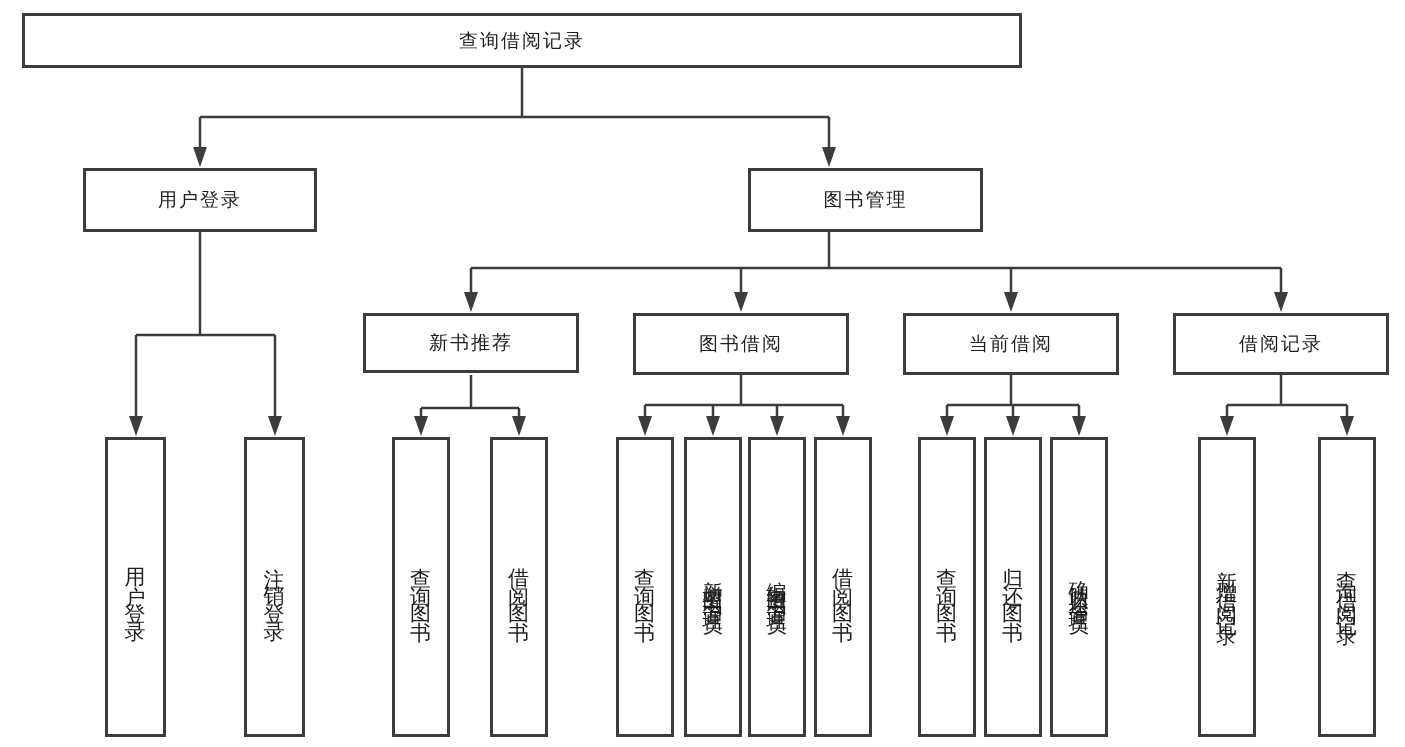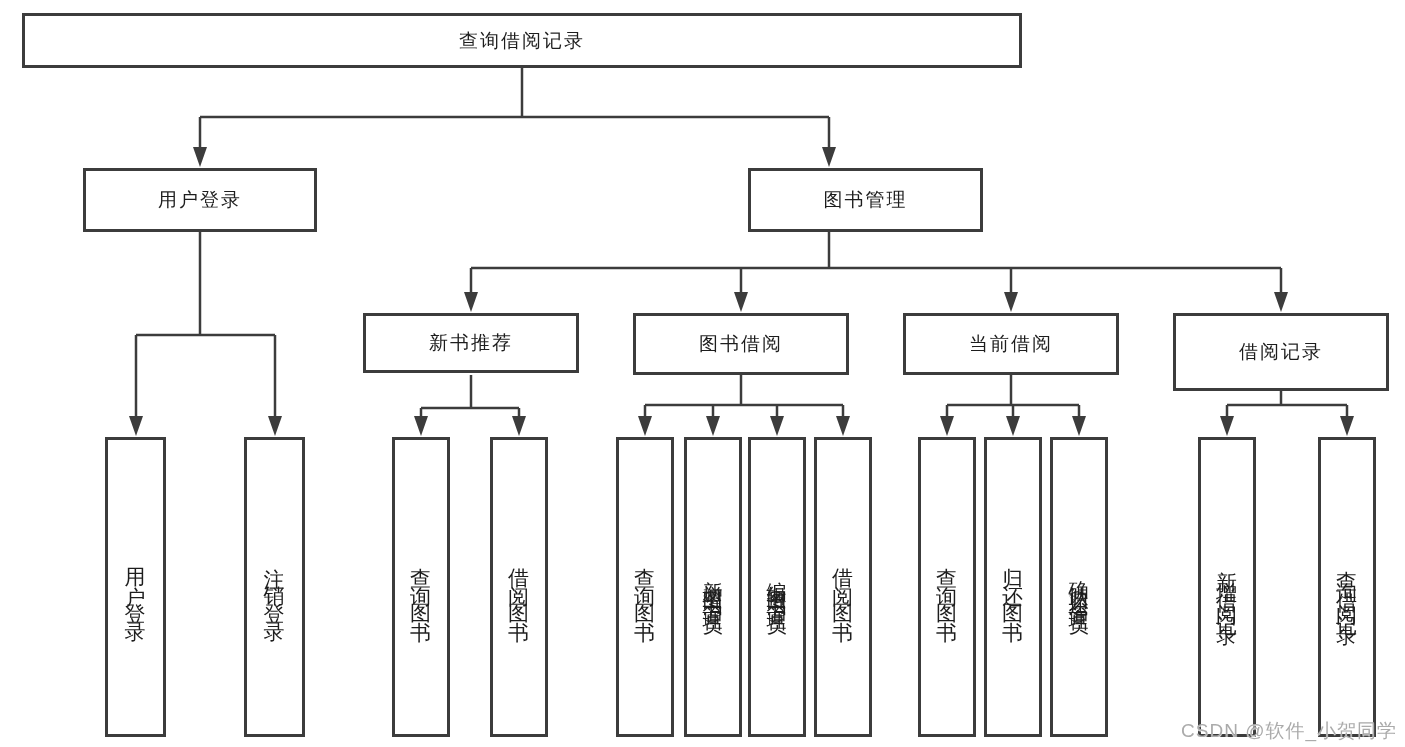--- a/index.html
+++ b/index.html
@@ -115,35 +115,34 @@
   </svg>
 
   <div class="box" style="left:22px;top:13px;width:1000px;height:55px">查询借阅记录</div>
 
   <div class="box" style="left:83px;top:168px;width:234px;height:64px">用户登录</div>
   <div class="box" style="left:748px;top:168px;width:235px;height:64px">图书管理</div>
 
   <div class="box" style="left:363px;top:313px;width:216px;height:60px">新书推荐</div>
   <div class="box" style="left:633px;top:313px;width:216px;height:62px">图书借阅</div>
   <div class="box" style="left:903px;top:313px;width:216px;height:62px">当前借阅</div>
-  <div class="box" style="left:1173px;top:313px;width:216px;height:78px">借阅记录</div>
+  <div class="box" style="left:1173px;top:313px;width:216px;height:62px">借阅记录</div>
 
   <div class="box leaf" style="left:105px;top:437px;width:61px;height:300px">用户登录</div>
   <div class="box leaf" style="left:244px;top:437px;width:61px;height:300px">注销登录</div>
 
   <div class="box leaf" style="left:392px;top:437px;width:58px;height:300px">查询图书</div>
   <div class="box leaf" style="left:490px;top:437px;width:58px;height:300px">借阅图书</div>
 
   <div class="box leaf" style="left:616px;top:437px;width:58px;height:300px">查询图书</div>
   <div class="box leaf sp-tight" style="left:684px;top:437px;width:58px;height:300px">新增图书（管理员）</div>
   <div class="box leaf sp-tight" style="left:748px;top:437px;width:58px;height:300px">编辑图书（管理员）</div>
   <div class="box leaf" style="left:814px;top:437px;width:58px;height:300px">借阅图书</div>
 
   <div class="box leaf" style="left:918px;top:437px;width:58px;height:300px">查询图书</div>
   <div class="box leaf" style="left:984px;top:437px;width:58px;height:300px">归还图书</div>
   <div class="box leaf sp-tight" style="left:1050px;top:437px;width:58px;height:300px">确认归还（管理员）</div>
 
   <div class="box leaf sp-mid" style="left:1198px;top:437px;width:58px;height:300px">新增借阅记录</div>
   <div class="box leaf sp-mid" style="left:1318px;top:437px;width:58px;height:300px">查询借阅记录</div>
 
-  <div class="watermark">CSDN @软件_小贺同学</div>
 
 </div>
 
 </body></html>

